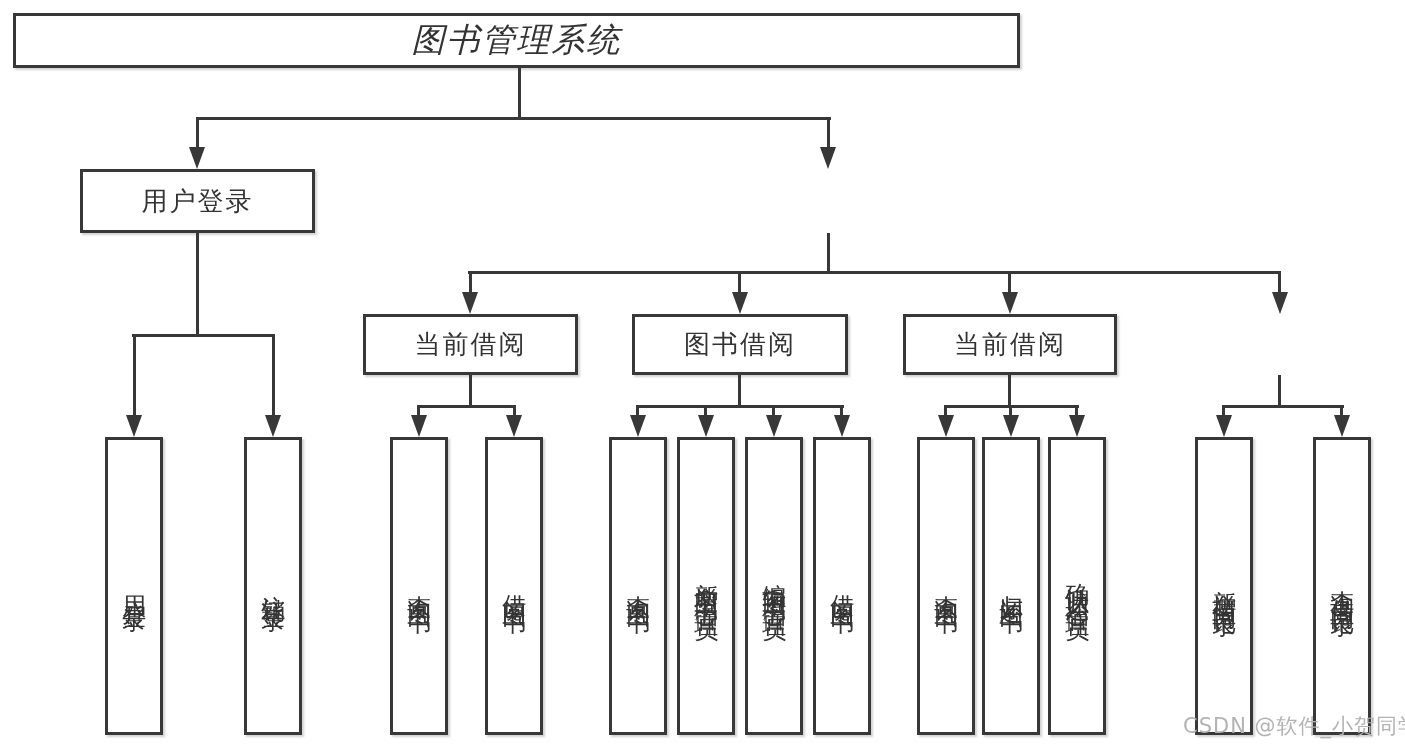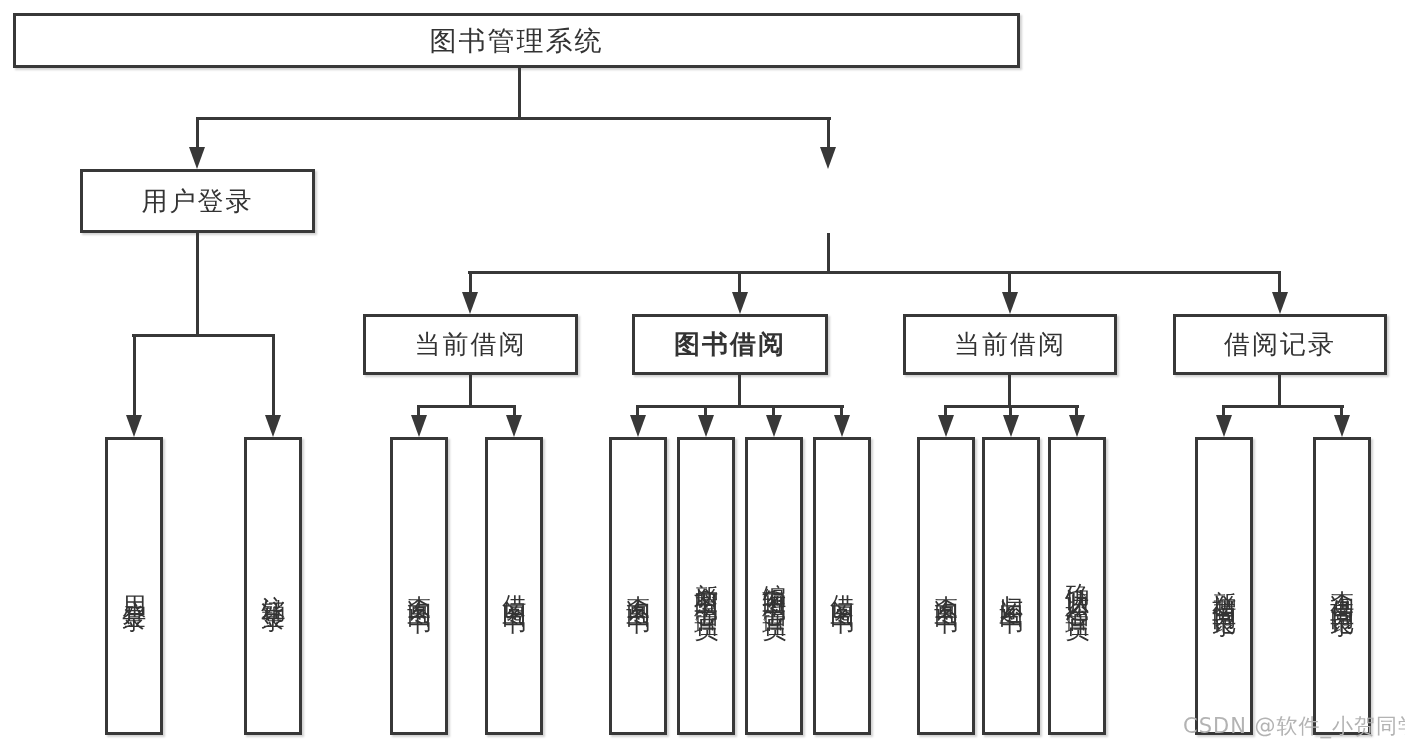--- a/index.html
+++ b/index.html
@@ -6,21 +6,21 @@
   .canvas{
     position:relative;width:1405px;height:747px;background:#ffffff;
     font-family:"DejaVu Sans",sans-serif;color:#333333;overflow:hidden;
   }
   .box{
     position:absolute;box-sizing:border-box;border:3px solid #383838;background:#ffffff;
     display:flex;align-items:center;justify-content:center;
     box-shadow:2px 2px 2px rgba(0,0,0,0.18);
   }
   .hbox{font-size:26px;letter-spacing:2px;white-space:nowrap;}
-  .rootbox{font-size:27px;}
+  .rootbox{font-size:33px;font-style:italic;}
   .vbox{
     top:437px;height:298px;width:58px;
     writing-mode:vertical-rl;text-orientation:mixed;
     font-size:24px;letter-spacing:5px;line-height:1.1;
   }
   .vline{position:absolute;width:3px;background:#383838;}
   .hline{position:absolute;height:3px;background:#383838;}
   .stem{position:absolute;width:3px;background:#383838;}
   .head{
     position:absolute;width:0;height:0;
@@ -35,23 +35,22 @@
 </head>
 <body>
 
 <div class="canvas">
 
   <div class="box hbox rootbox" style="left:13px;top:13px;width:1007px;height:55px;">图书管理系统</div>
 
   <div class="box hbox" style="left:80px;top:169px;width:235px;height:64px;">用户登录</div>
 
   <div class="box hbox" style="left:363px;top:314px;width:215px;height:61px;">当前借阅</div>
-  <div class="box hbox" style="left:632px;top:314px;width:196px;height:61px;font-weight:bold;">图书借阅</div>
+  <div class="box hbox" style="left:632px;top:314px;width:216px;height:61px;">图书借阅</div>
   <div class="box hbox" style="left:903px;top:314px;width:214px;height:61px;">当前借阅</div>
-  <div class="box hbox" style="left:1173px;top:314px;width:214px;height:61px;">借阅记录</div>
 
   <div class="box vbox" style="left:105px;">用户登录</div>
   <div class="box vbox" style="left:244px;">注销登录</div>
 
   <div class="box vbox" style="left:390px;">查询图书</div>
   <div class="box vbox" style="left:485px;">借阅图书</div>
 
   <div class="box vbox" style="left:609px;">查询图书</div>
   <div class="box vbox" style="left:677px;">新增图书（管理员）</div>
   <div class="box vbox" style="left:745px;">编辑图书（管理员）</div>

